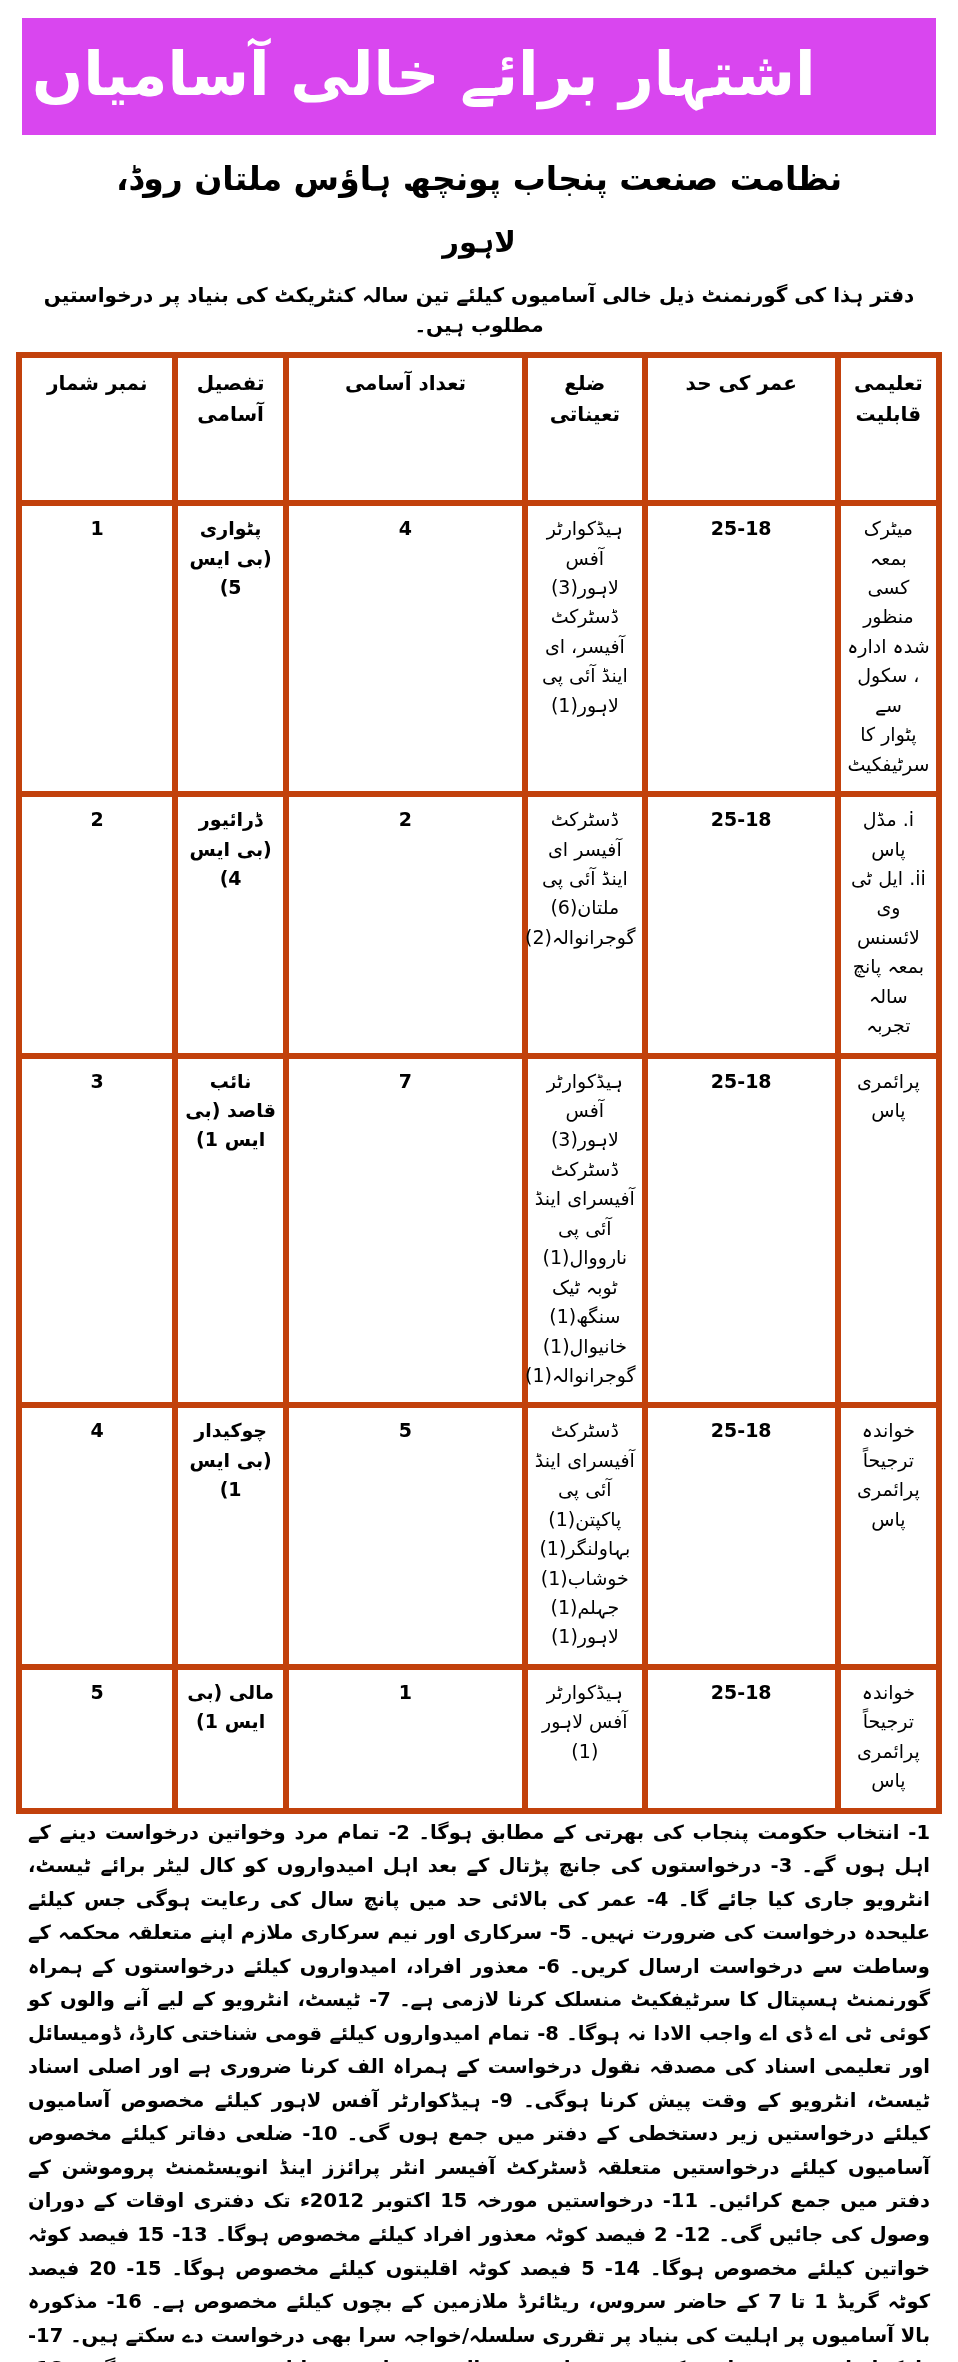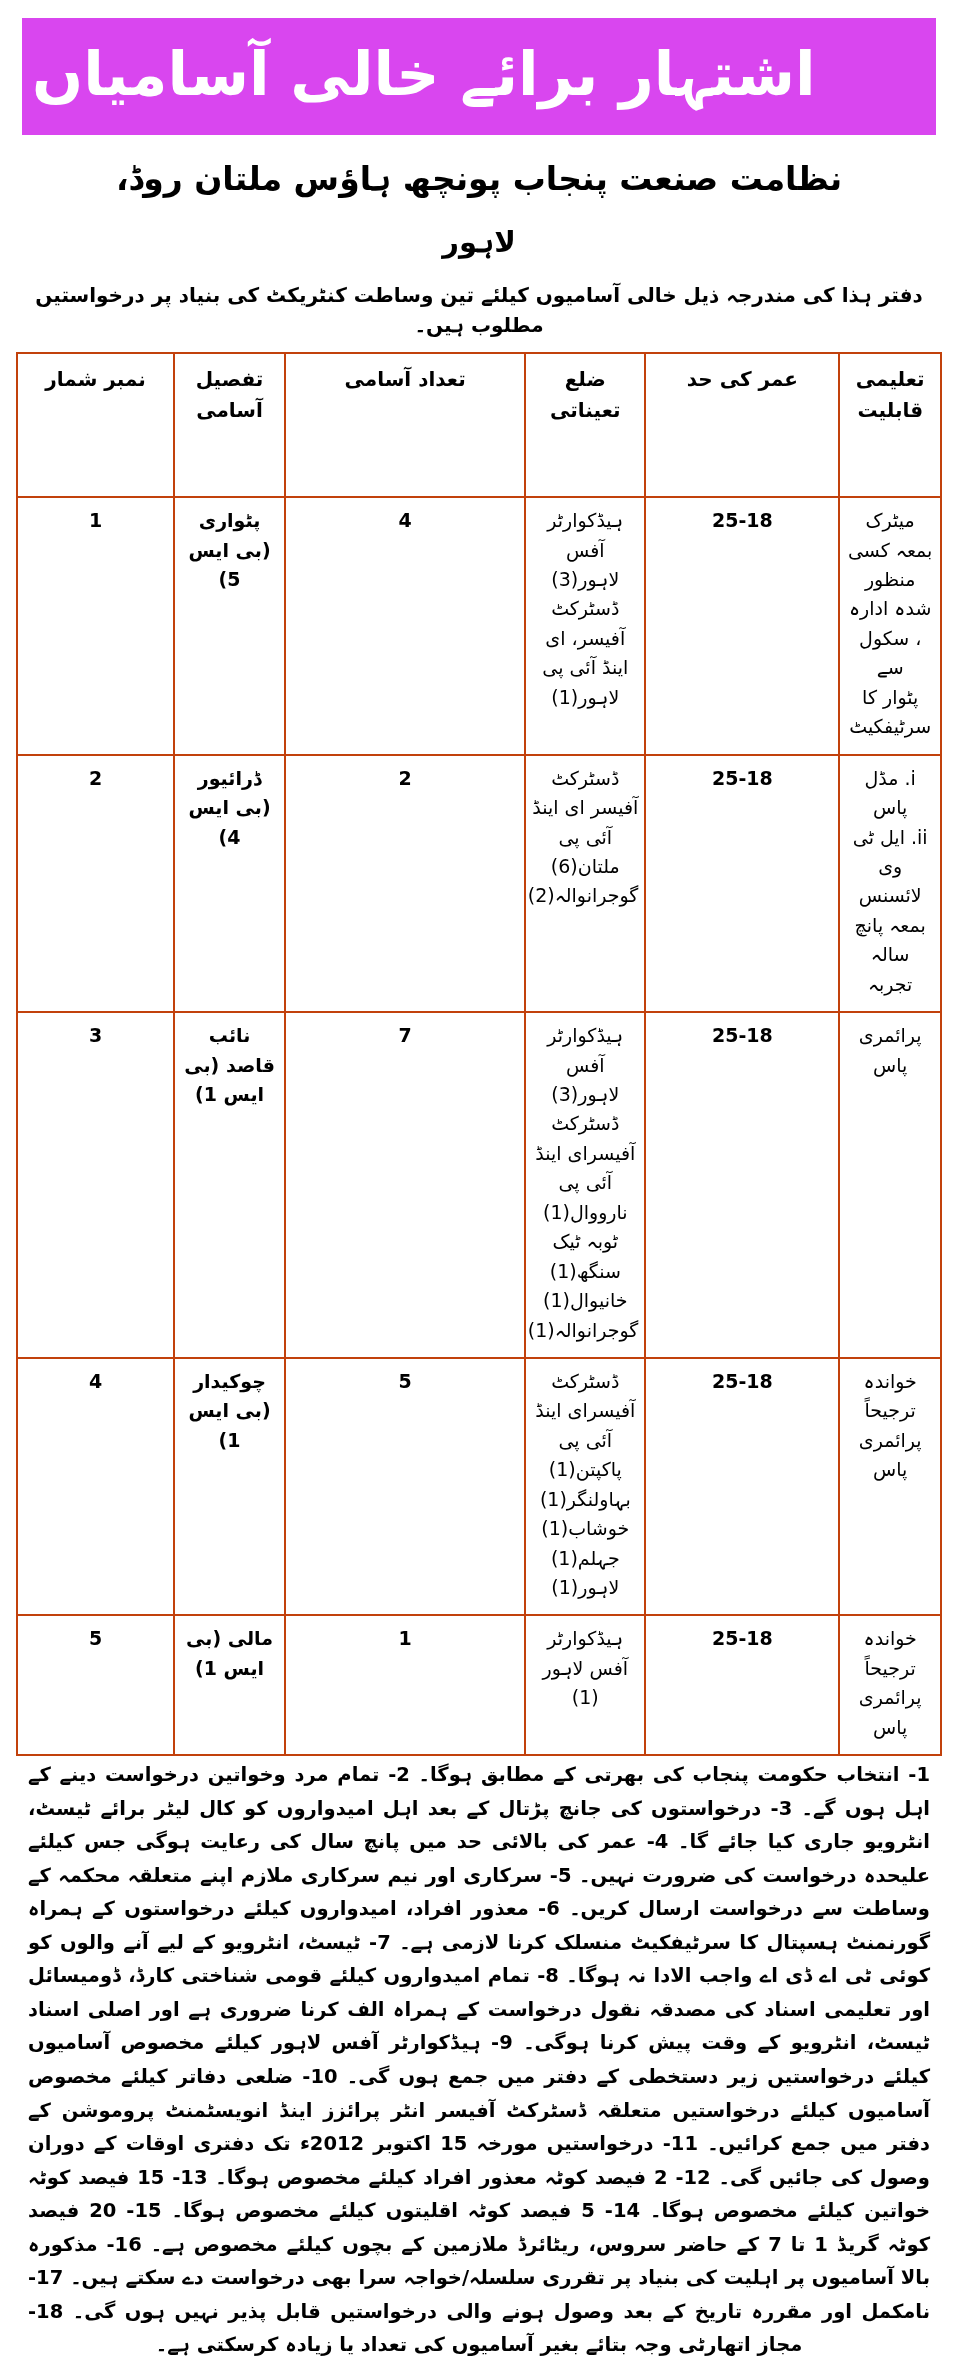--- a/index.html
+++ b/index.html
@@ -56,21 +56,21 @@
     font-weight:bold;
   }
   
   table.vac{
     width:100%;
     border-collapse:collapse;
     direction:rtl;
     table-layout:fixed;
   }
   table.vac th, table.vac td{
-    border:2px solid #c2410c;
+    border:6px solid #c2410c;
     vertical-align:top;
     padding:8px 6px 12px 6px;
     font-size:19px;
     line-height:1.55;
   }
   table.vac thead th{
     text-align:center;
     font-weight:bold;
     font-size:20px;
     height:120px;
@@ -118,21 +118,21 @@
 
   <div class="banner">
     <div class="banner-title">اشتہار برائے خالی آسامیاں</div>
   </div>
 
   <div class="org-block">
     <div class="org-line1">نظامت صنعت پنجاب پونچھ ہاؤس ملتان روڈ،</div>
     <div class="org-line2">لاہور</div>
   </div>
 
-  <div class="intro">دفتر ہذا کی مندرجہ ذیل خالی آسامیوں کیلئے تین وساطت کنٹریکٹ کی بنیاد پر درخواستیں مطلوب ہیں۔</div>
+  <div class="intro">دفتر ہذا کی گورنمنٹ ذیل خالی آسامیوں کیلئے تین سالہ کنٹریکٹ کی بنیاد پر درخواستیں مطلوب ہیں۔</div>
 
   <table class="vac">
     <colgroup>
       <col class="c-sr">
       <col class="c-post">
       <col class="c-num">
       <col class="c-place">
       <col class="c-age">
       <col class="c-qual">
     </colgroup>

